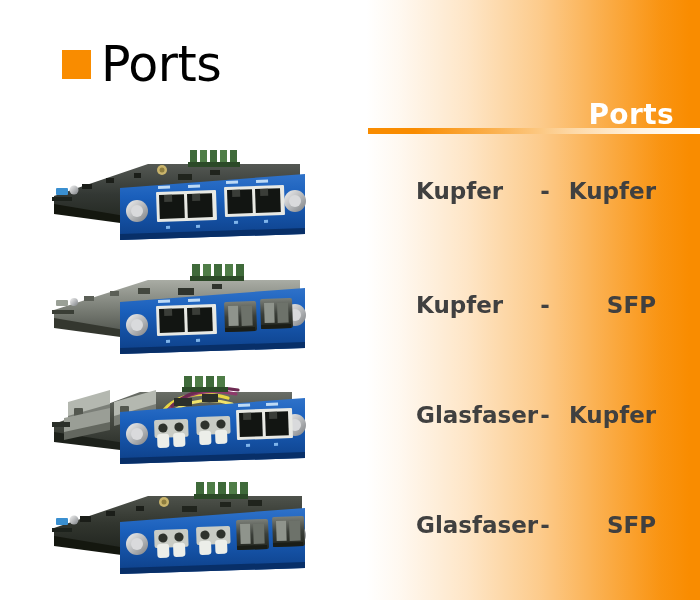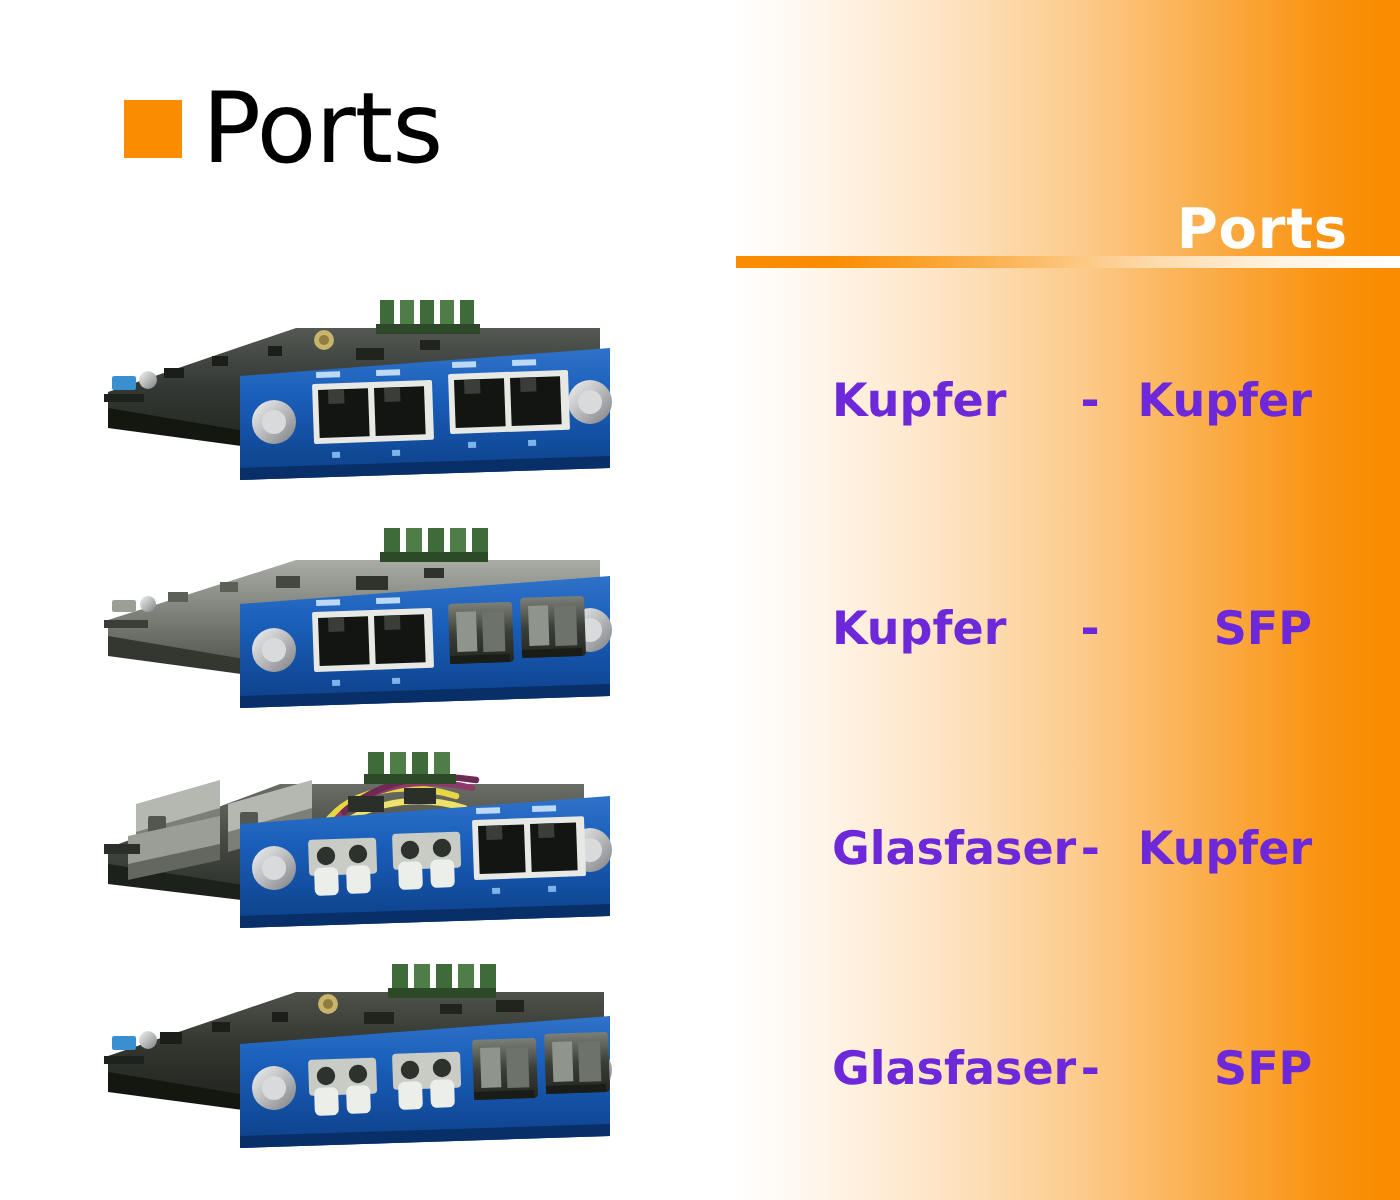--- a/index.html
+++ b/index.html
@@ -98,25 +98,25 @@
     top: 140px;
     width: 334px;
     height: 460px;
   }
   .row {
     position: absolute;
     left: 0;
     width: 334px;
     height: 36px;
     display: flex;
-    align-items: flex-end;
+    align-items: flex-start;
     justify-content: flex-start;
     padding-left: 50px;
     box-sizing: border-box;
-    color: #6d28d9;
+    color: #404040;
     font-size: 23px;
     font-weight: bold;
     white-space: nowrap;
   }
   .row .c-left  { display: inline-block; min-width: 122px; }
   .row .c-dash  { display: inline-block; min-width: 14px; text-align: center; }
   .row .c-right { display: inline-block; text-align: right; min-width: 104px; }
 
   .row-0 { top: 38px; }
   .row-1 { top: 152px; }

